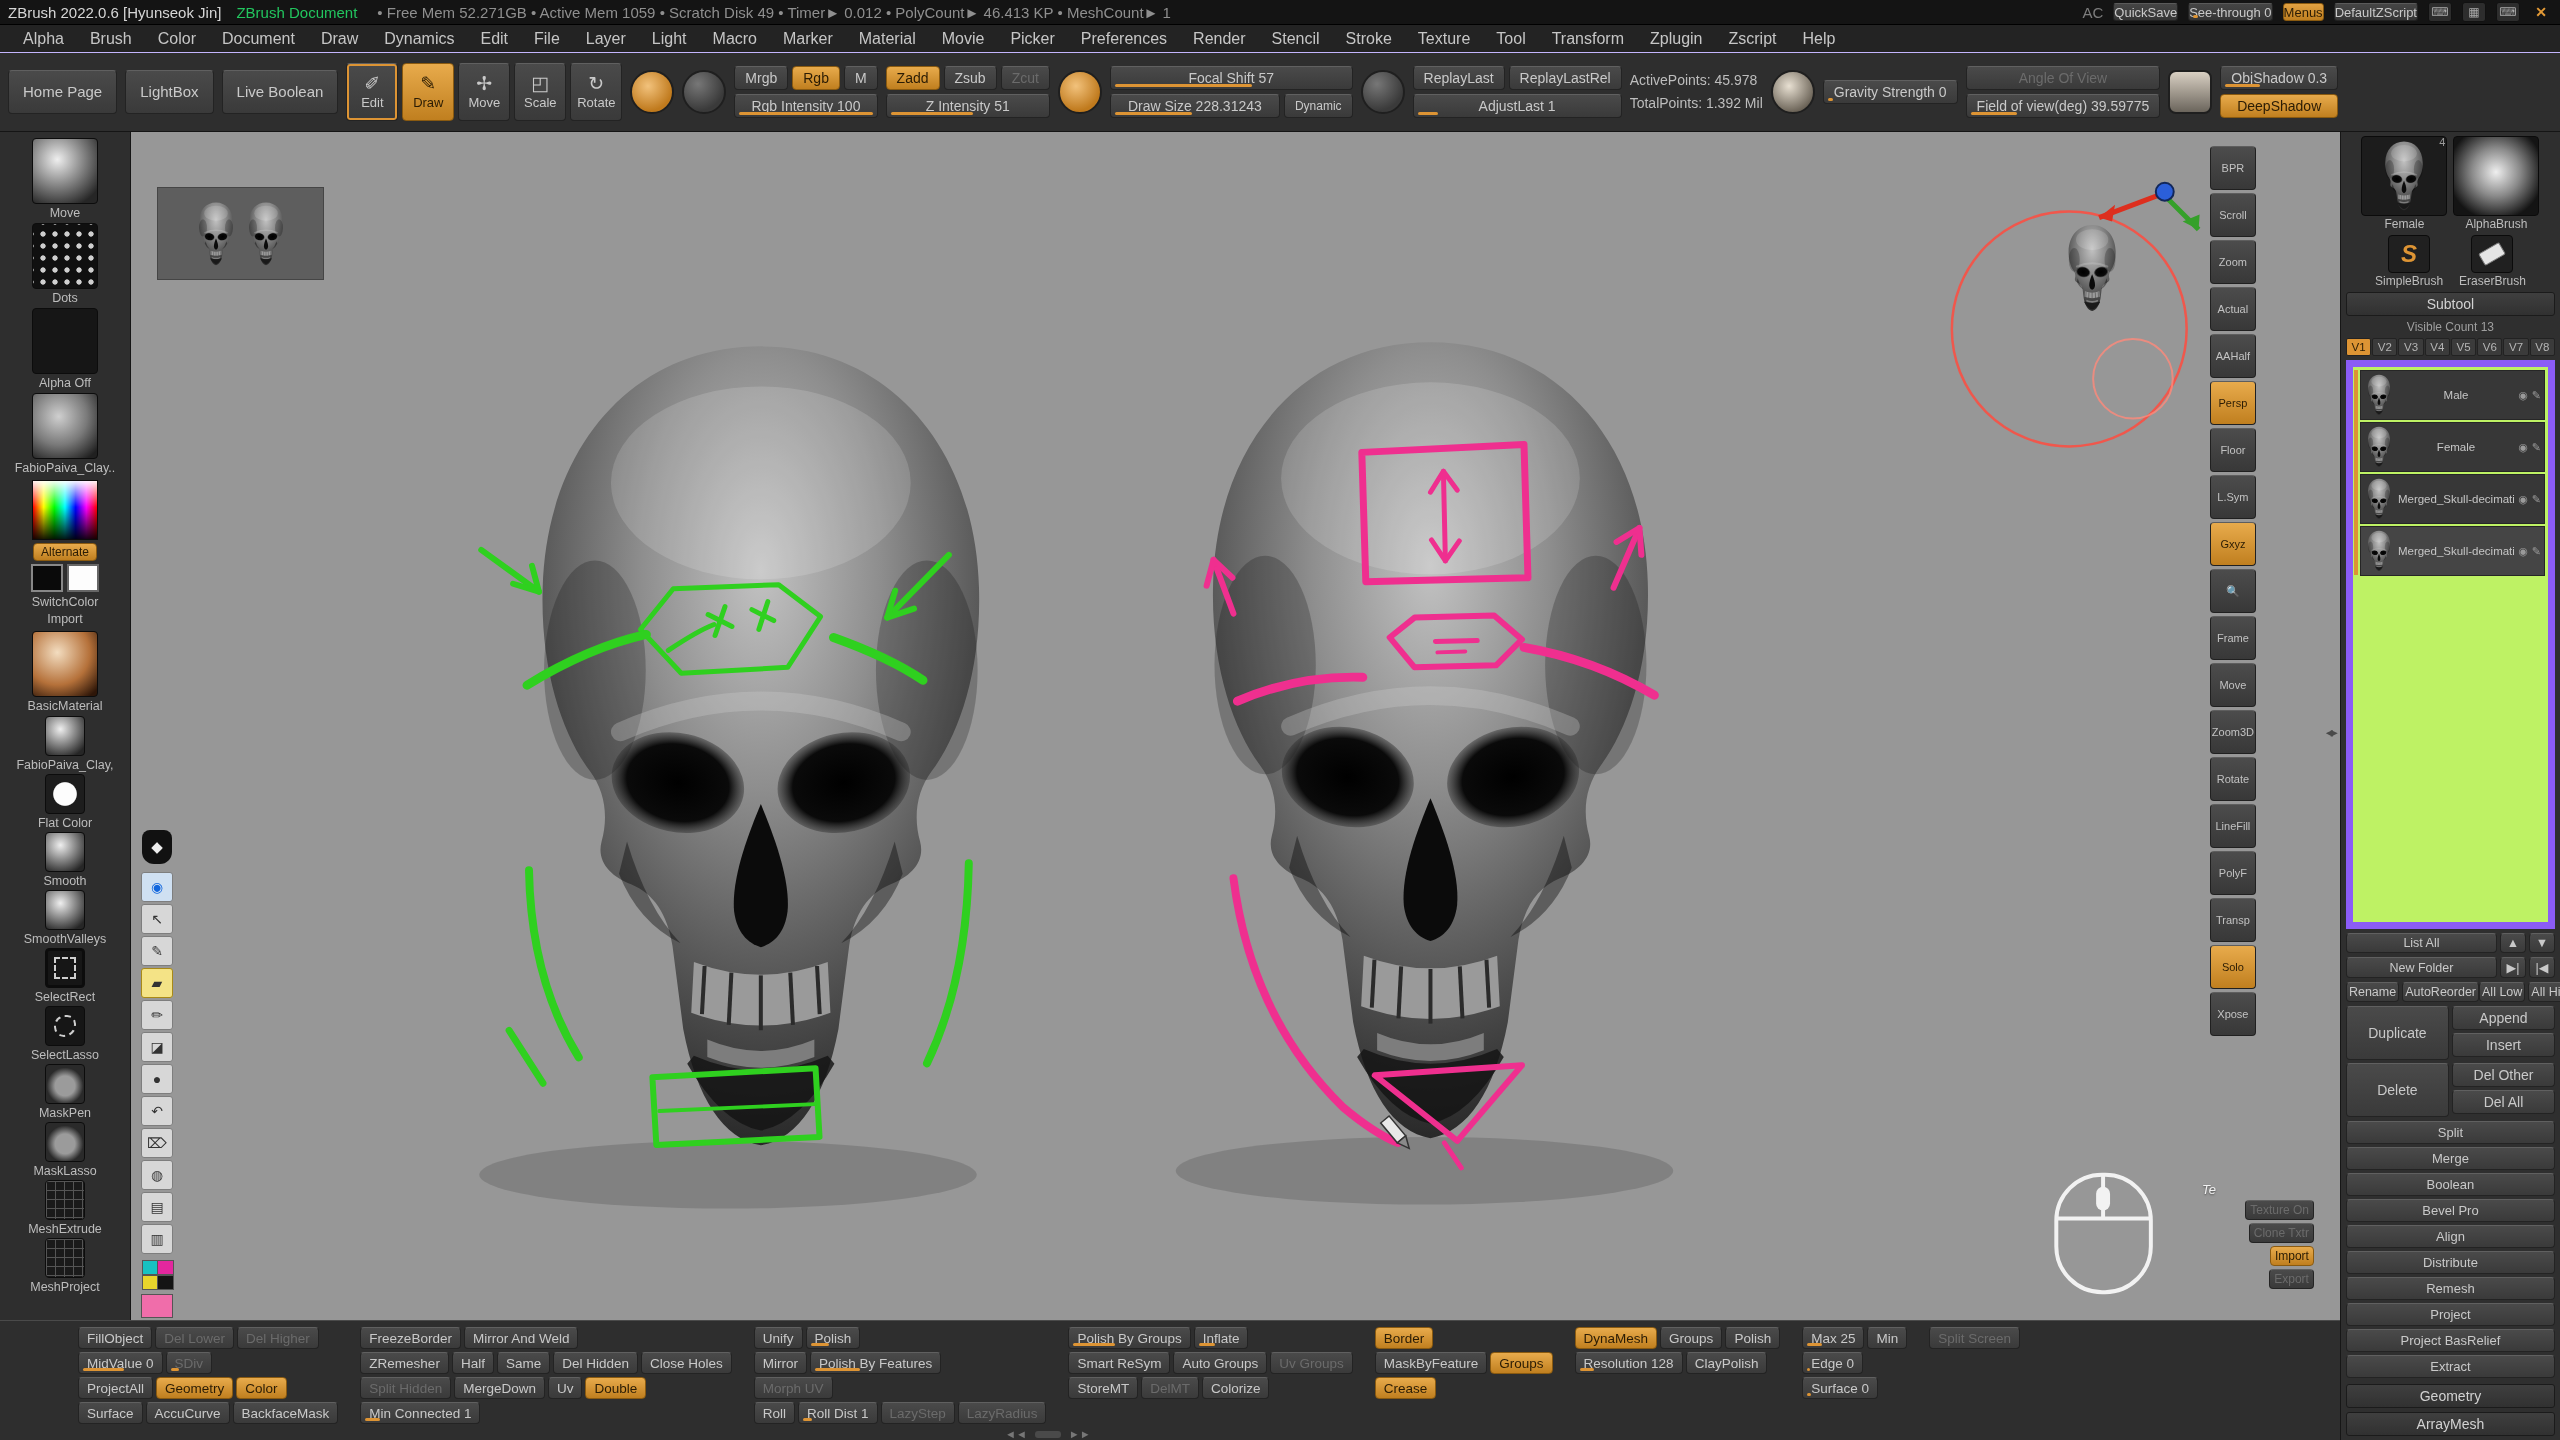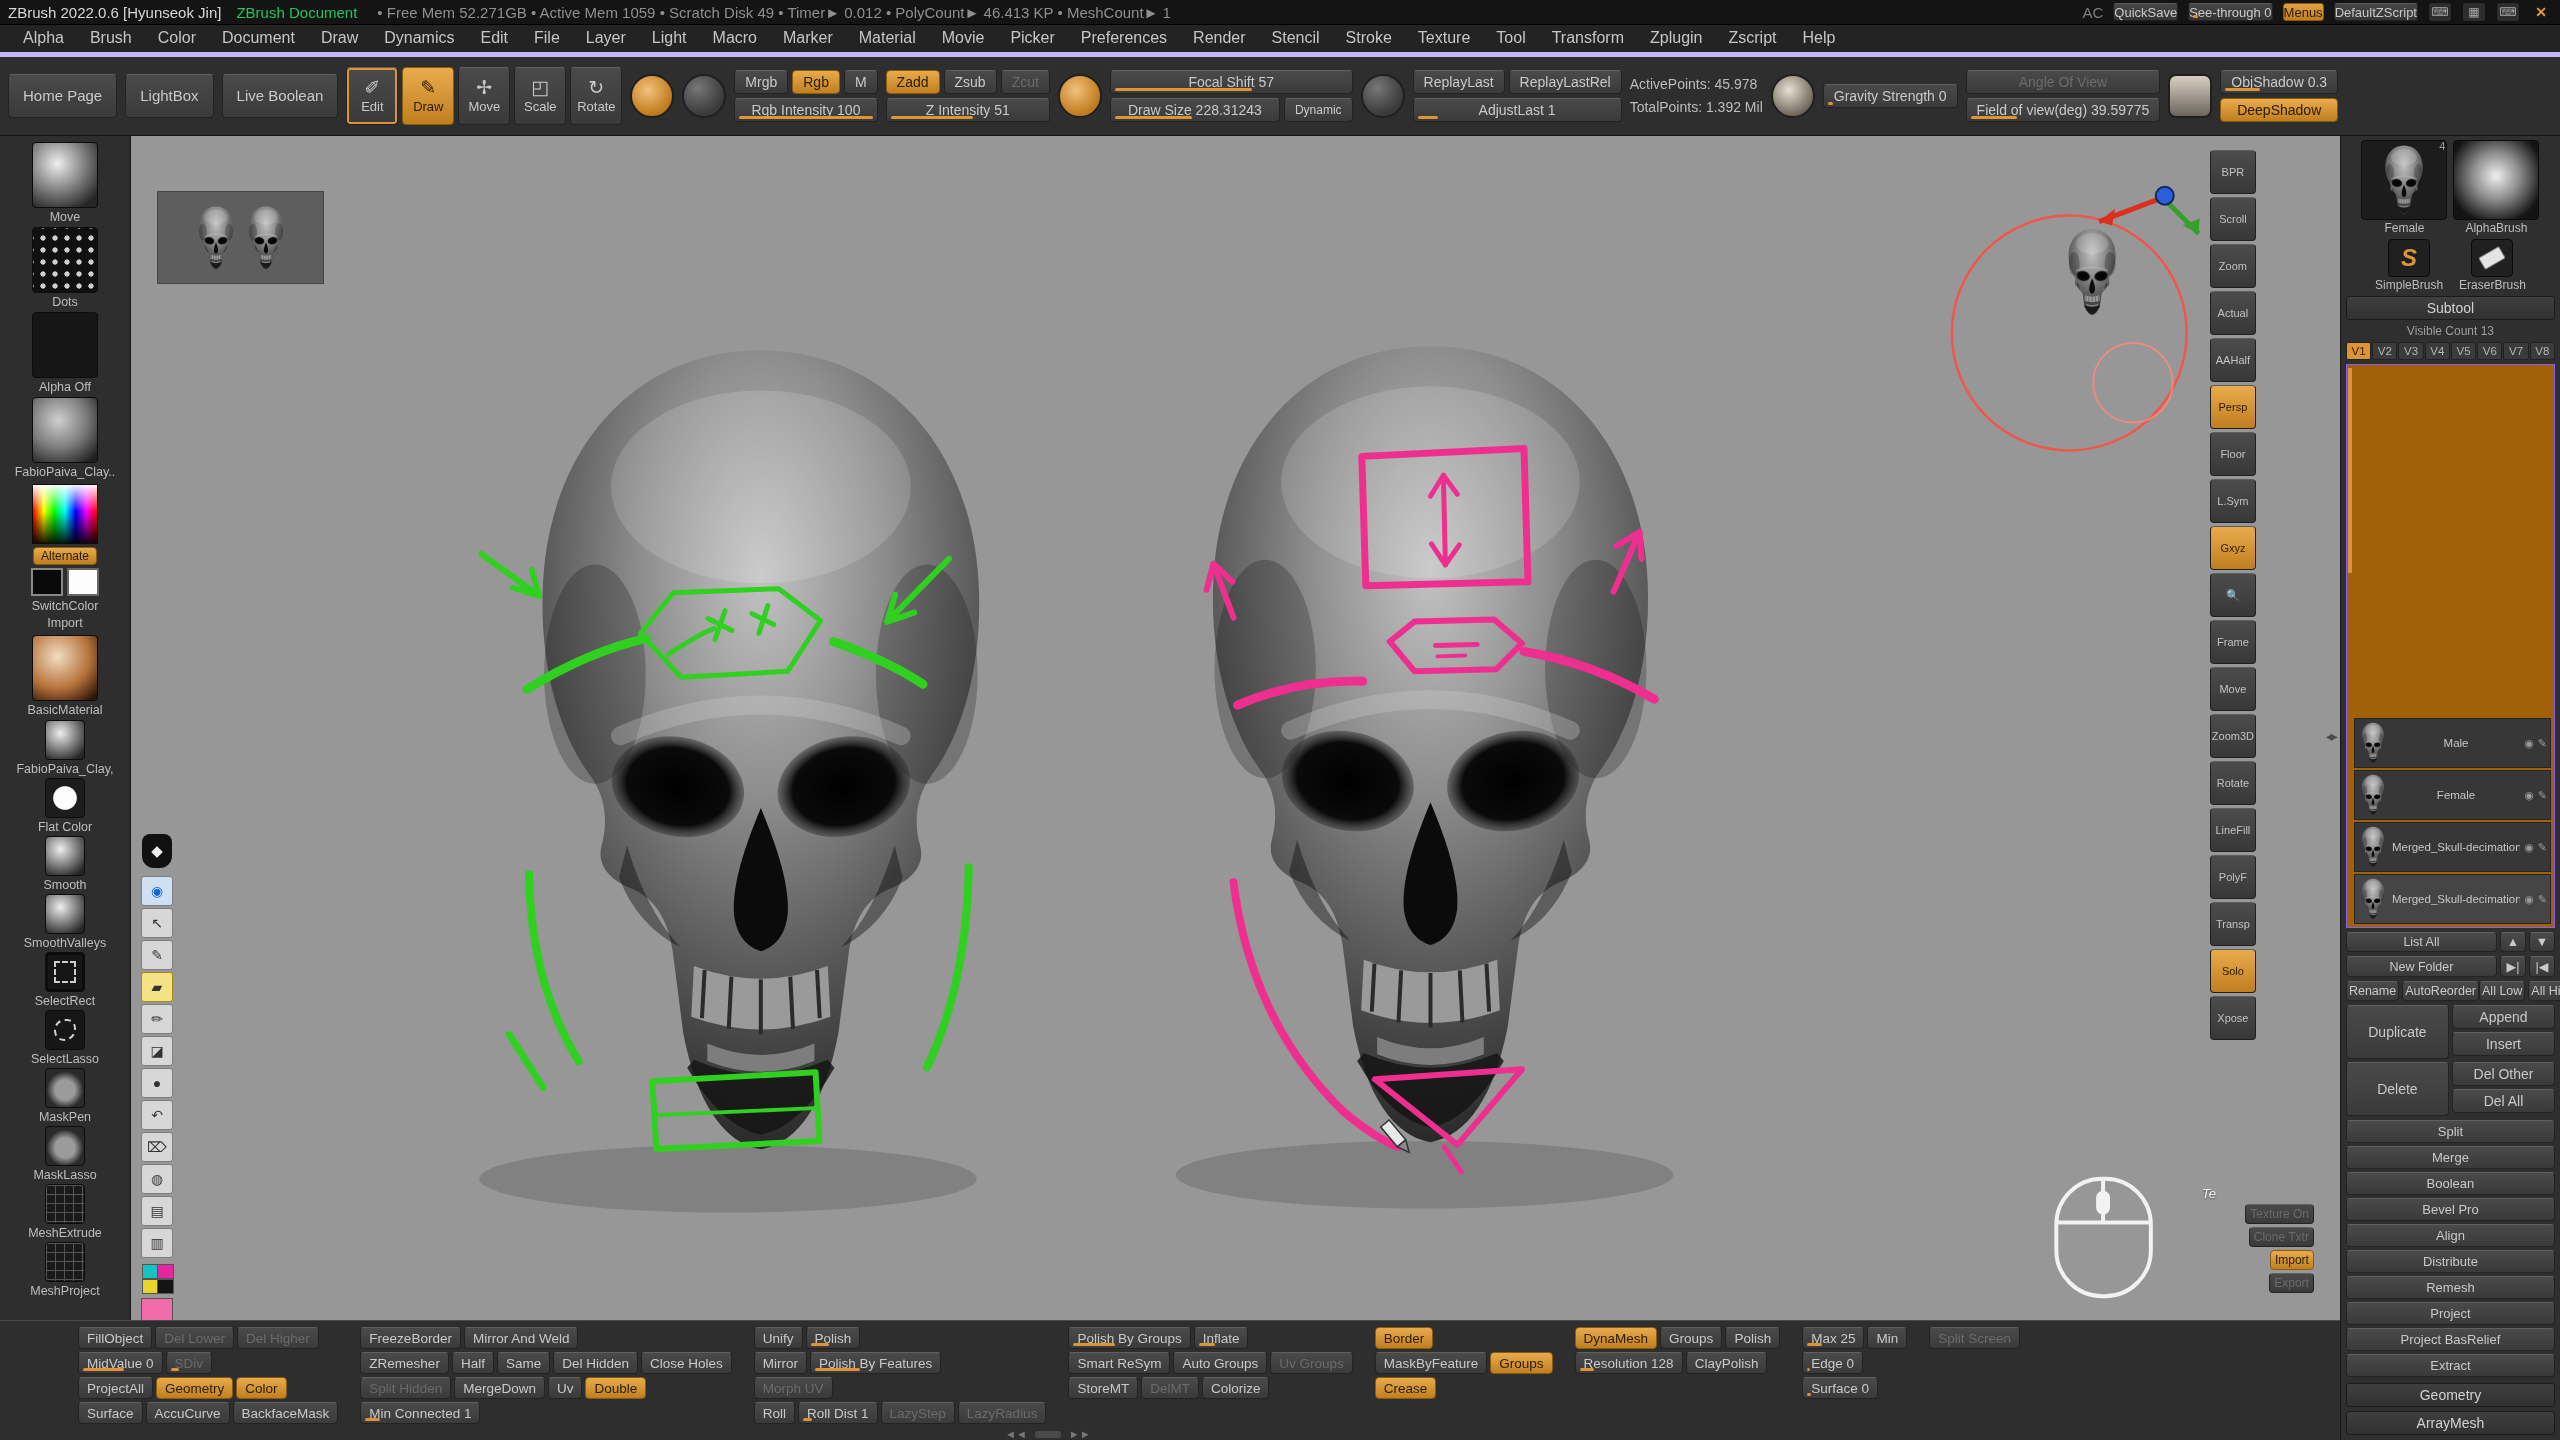--- a/index.html
+++ b/index.html
@@ -16,22 +16,22 @@
   .tb-ac{color:#7d7d7d;}
   .tb-btn{background:linear-gradient(#454545,#353535);border:1px solid #222;border-top-color:#5a5a5a;
     color:#c9c9c9;font-size:13px;border-radius:3px;padding:1px 0;height:18px;line-height:15px;position:relative;}
   .tb-btn.accent-border{background:linear-gradient(#e2a243,#bf7f20);color:#2b1c04;border-color:#8a5a10;}
   .tb-ico{width:22px;height:18px;background:#2d2d2d;border:1px solid #111;border-radius:3px;
     display:inline-flex;align-items:center;justify-content:center;font-size:12px;color:#aaa;}
   .tb-close{width:22px;height:18px;display:inline-flex;align-items:center;justify-content:center;
     color:#e49a36;font-size:14px;font-weight:bold;}
 
   
-  .menubar{height:27px;background:#232323;display:flex;align-items:flex-start;padding:0 10px;flex:0 0 27px;
-    border-bottom:5px solid #c4b5fd;}
+  .menubar{height:27px;background:#232323;display:flex;align-items:flex-end;padding:0 10px;flex:0 0 27px;
+    border-bottom:1px solid #c4b5fd;}
   .menu-item{padding:0 13px;font-size:16px;color:#c6c6c6;line-height:26px;cursor:default;}
 
   
   .topshelf{height:78px;background:#2e2e2e;flex:0 0 78px;display:flex;align-items:center;gap:8px;
     padding:0 8px;border-bottom:1px solid #151515;overflow:hidden;}
   .btn{background:linear-gradient(#4a4a4a,#3a3a3a);border:1px solid #232323;border-top-color:#606060;
     color:#c9c9c9;font-size:14px;border-radius:4px;padding:3px 10px;white-space:nowrap;position:relative;
     text-align:center;}
   .btn.accent{background:linear-gradient(#e8ab4c,#c07f1f);color:#2b1c04;border-color:#8a5a10;}
   .btn.disabled{color:#6b6b6b;}
@@ -137,22 +137,22 @@
     display:flex;align-items:center;justify-content:center;}
   .s-glyph{color:var(--accent,#dd9434);font-size:24px;font-style:italic;font-weight:bold;}
   .eraser-glyph{width:22px;height:12px;background:#e5e5e5;border:1px solid #777;transform:rotate(-30deg);border-radius:2px;}
   .rp-header{background:linear-gradient(#3f3f3f,#313131);border:1px solid #1b1b1b;border-radius:3px;
     text-align:center;font-size:14px;color:#d2d2d2;padding:3px 0;}
   .rp-sub{text-align:center;font-size:12px;color:#9f9f9f;}
   .rp-tabs{display:flex;gap:1px;justify-content:center;}
   .rp-tab{flex:1;text-align:center;font-size:11.5px;background:#3b3b3b;border:1px solid #222;color:#b5b5b5;
     padding:2px 0;border-radius:2px;}
   .rp-tab.accent{background:var(--accent,#dd9434);color:#2b1c04;}
-  .subtool-list{background:#a16207;border:1px solid #8b5cf6;height:556px;position:relative;padding:3px 3px 3px 7px;
-    display:flex;flex-direction:column;gap:2px;justify-content:flex-end;}
+  .subtool-list{background:#bef264;border:7px solid #8b5cf6;height:556px;position:relative;padding:3px 3px 3px 7px;
+    display:flex;flex-direction:column;gap:2px;}
   .subtool-list::before{content:"";position:absolute;left:1px;top:3px;width:4px;height:205px;
     background:var(--accent,#dd9434);}
   .st-row{height:48px;background:#373737;border:1px solid #262626;display:flex;align-items:center;gap:4px;padding:0 3px;}
   .st-row.selected{background:#454545;}
   .st-row svg{width:30px;height:42px;flex:0 0 30px;}
   .st-name{flex:1;font-size:11.5px;color:#c6c6c6;overflow:hidden;white-space:nowrap;text-align:center;}
   .st-ico{font-size:11px;color:#9a9a9a;}
   .rp-row{display:flex;gap:3px;}
   .rp-row .btn{flex:1;font-size:12.5px;padding:2px 2px;}
   .rp-row .btn.narrow{flex:0 0 26px;}

